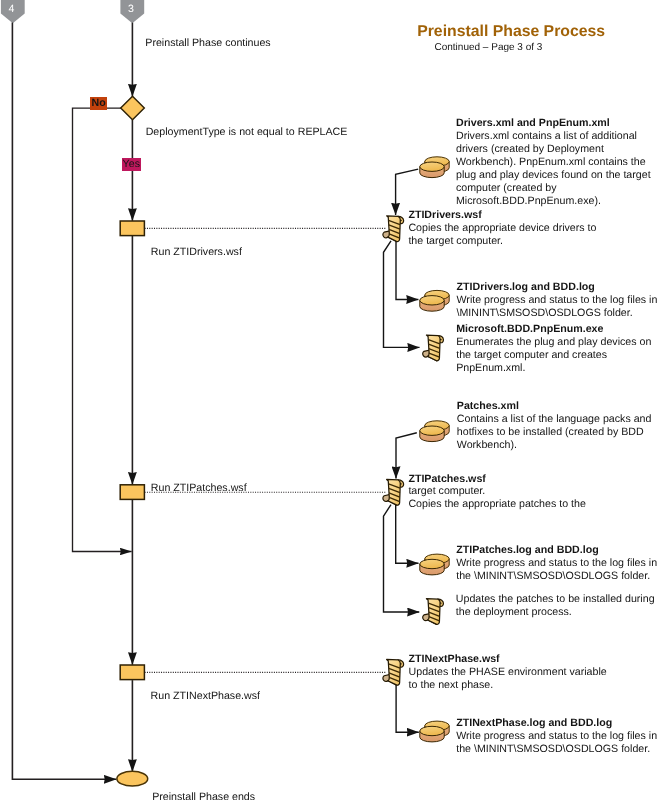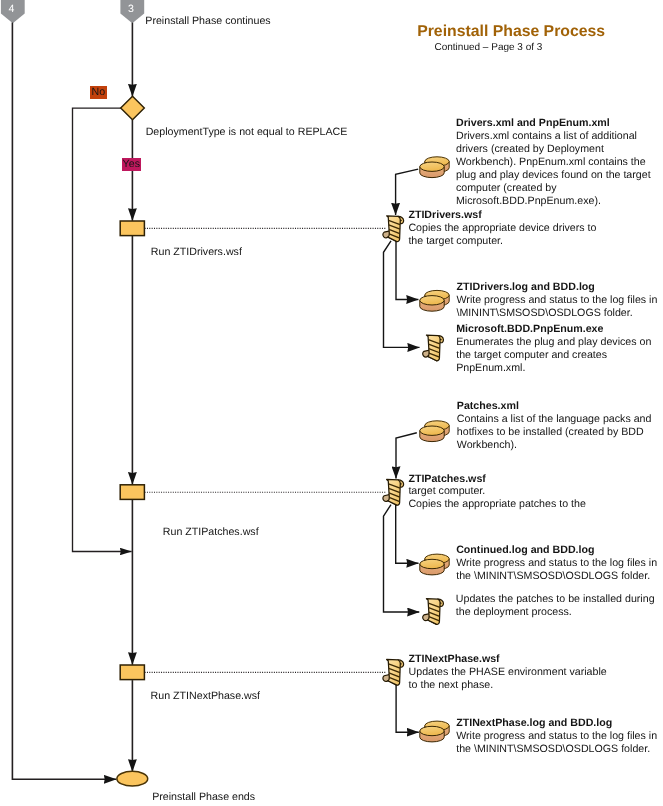--- a/index.html
+++ b/index.html
@@ -133,34 +133,34 @@
       </g>
   <use href="#icon-db" x="419.2" y="717.8"></use>
 </svg>
 
 <div class="title1" style="left:417.2px;top:23.1px;">Preinstall Phase Process</div>
 <div class="title2" style="left:434.5px;top:42.1px;">Continued – Page 3 of 3</div>
 
 <div class="badgenum" style="left:8.4px;top:2.6px;">4</div>
 <div class="badgenum" style="left:128.0px;top:2.6px;">3</div>
 
-<div class="t" style="left:145.3px;top:15px;text-align:right;">Preinstall Phase continues</div>
-<div class="t" style="left:90.0px;top:86px;background:#c2410c;padding:0 1.5px;">No</div>
+<div class="t" style="left:145.3px;top:37px;text-align:right;">Preinstall Phase continues</div>
+<div class="t" style="left:90.0px;top:97px;background:#c2410c;padding:0 1.5px;font-weight:bold;">No</div>
 <div class="t" style="left:121.6px;top:158.1px;background:#be185d;padding:0 1px;">Yes</div>
 <div class="t" style="left:145.7px;top:126.2px;">DeploymentType is not equal to REPLACE</div>
 <div class="t" style="left:150.8px;top:245.7px;">Run ZTIDrivers.wsf</div>
-<div class="t" style="left:150.8px;top:526px;margin-left:12px;">Run ZTIPatches.wsf</div>
+<div class="t" style="left:150.8px;top:482px;">Run ZTIPatches.wsf</div>
 <div class="t" style="left:150.6px;top:690.0px;">Run ZTINextPhase.wsf</div>
 <div class="t" style="left:152.2px;top:791.3px;">Preinstall Phase ends</div>
 
 <div id="notes">
       <div class="t" style="left: 456px; top: 117.4px;"><div class="tb">Drivers.xml and PnpEnum.xml</div><div>Drivers.xml contains a list of additional</div><div>drivers (created by Deployment</div><div>Workbench). PnpEnum.xml contains the</div><div>plug and play devices found on the target</div><div>computer (created by</div><div>Microsoft.BDD.PnpEnum.exe).</div></div>
       <div class="t" style="left: 408.4px; top: 208.6px;"><div class="tb">ZTIDrivers.wsf</div><div>Copies the appropriate device drivers to</div><div>the target computer.</div></div>
       <div class="t" style="left: 456.5px; top: 280.8px;"><div class="tb">ZTIDrivers.log and BDD.log</div><div>Write progress and status to the log files in</div><div>\MININT\SMSOSD\OSDLOGS folder.</div></div>
       <div class="t" style="left: 456.2px; top: 323.3px;"><div class="tb">Microsoft.BDD.PnpEnum.exe</div><div>Enumerates the plug and play devices on</div><div>the target computer and creates</div><div>PnpEnum.xml.</div></div>
       <div class="t" style="left: 456.8px; top: 400.1px;"><div class="tb">Patches.xml</div><div>Contains a list of the language packs and</div><div>hotfixes to be installed (created by BDD</div><div>Workbench).</div></div>
       <div class="t" style="left: 408.4px; top: 472.5px;"><div class="tb">ZTIPatches.wsf</div><div>target computer.</div><div>Copies the appropriate patches to the</div></div>
-      <div class="t" style="left: 456.2px; top: 544.1px;"><div class="tb">Continued.log and BDD.log</div><div>Write progress and status to the log files in</div><div>the \MININT\SMSOSD\OSDLOGS folder.</div></div>
+      <div class="t" style="left: 456.2px; top: 544.1px;"><div class="tb">ZTIPatches.log and BDD.log</div><div>Write progress and status to the log files in</div><div>the \MININT\SMSOSD\OSDLOGS folder.</div></div>
       <div class="t" style="left: 455.8px; top: 593.3px;"><div>Updates the patches to be installed during</div><div>the deployment process.</div></div>
       <div class="t" style="left: 408.6px; top: 652.8px;"><div class="tb">ZTINextPhase.wsf</div><div>Updates the PHASE environment variable</div><div>to the next phase.</div></div>
       <div class="t" style="left: 456.2px; top: 716.9px;"><div class="tb">ZTINextPhase.log and BDD.log</div><div>Write progress and status to the log files in</div><div>the \MININT\SMSOSD\OSDLOGS folder.</div></div>
     </div>
 </div>
 
 </body></html>

